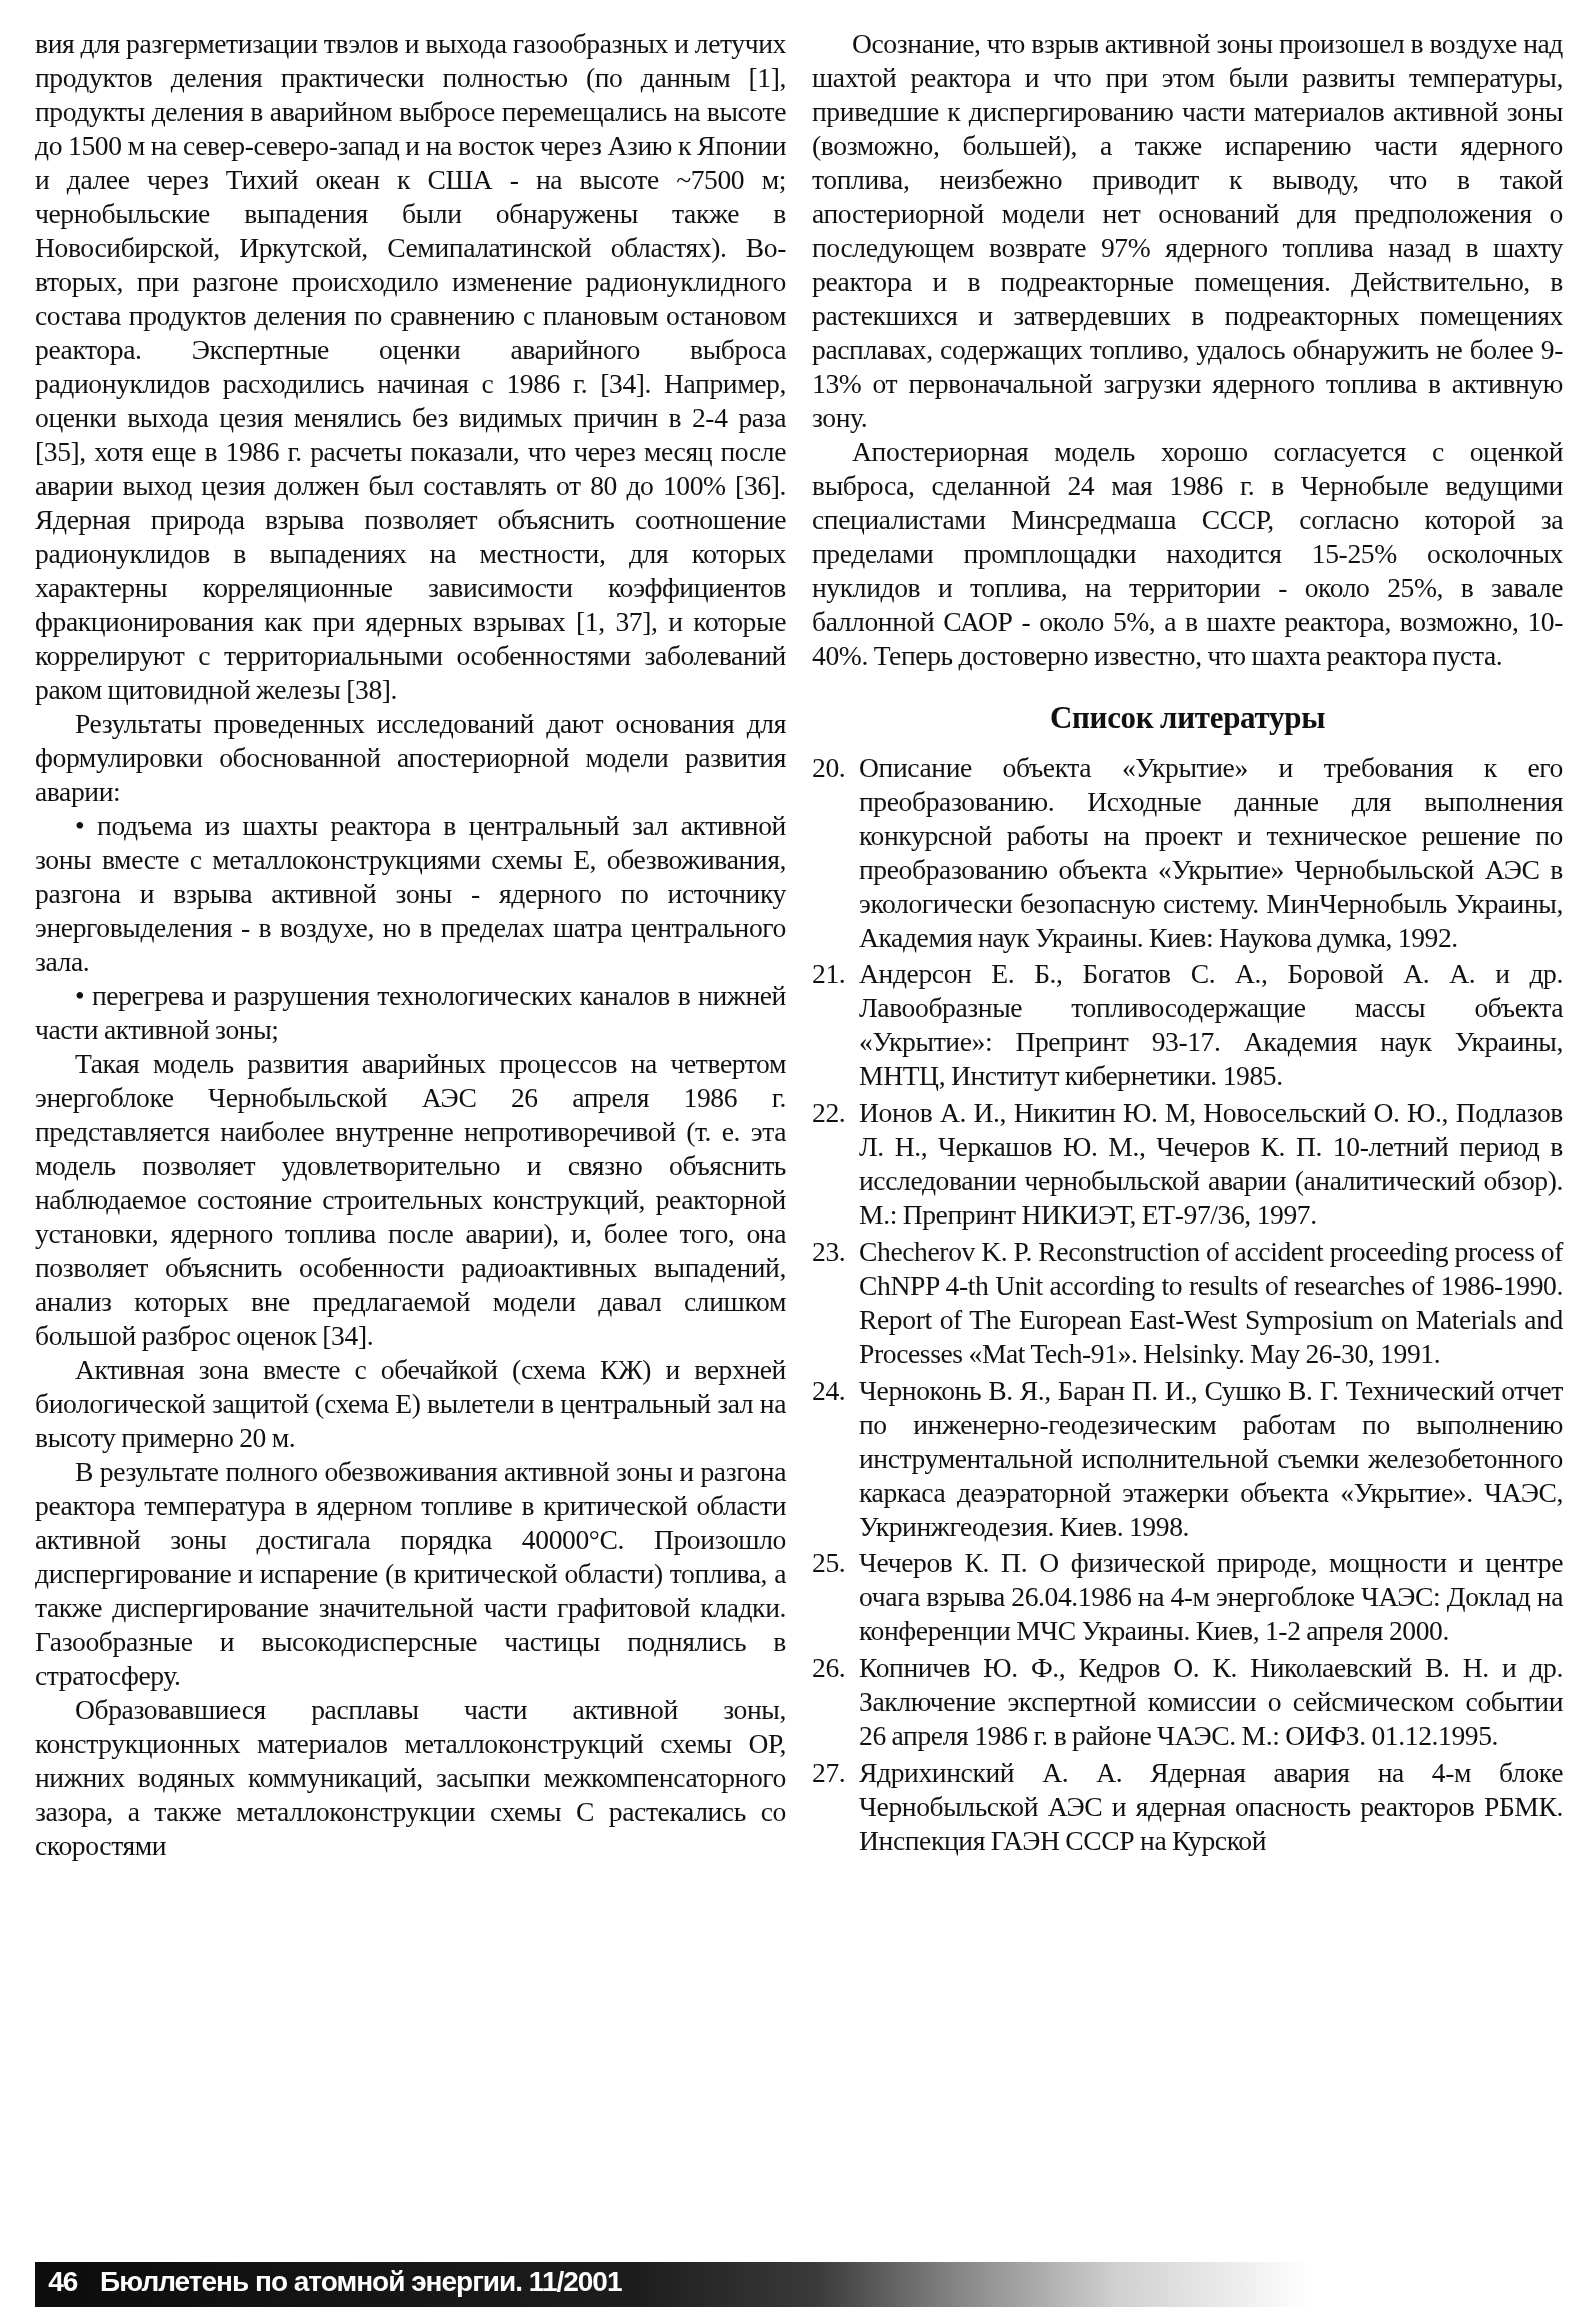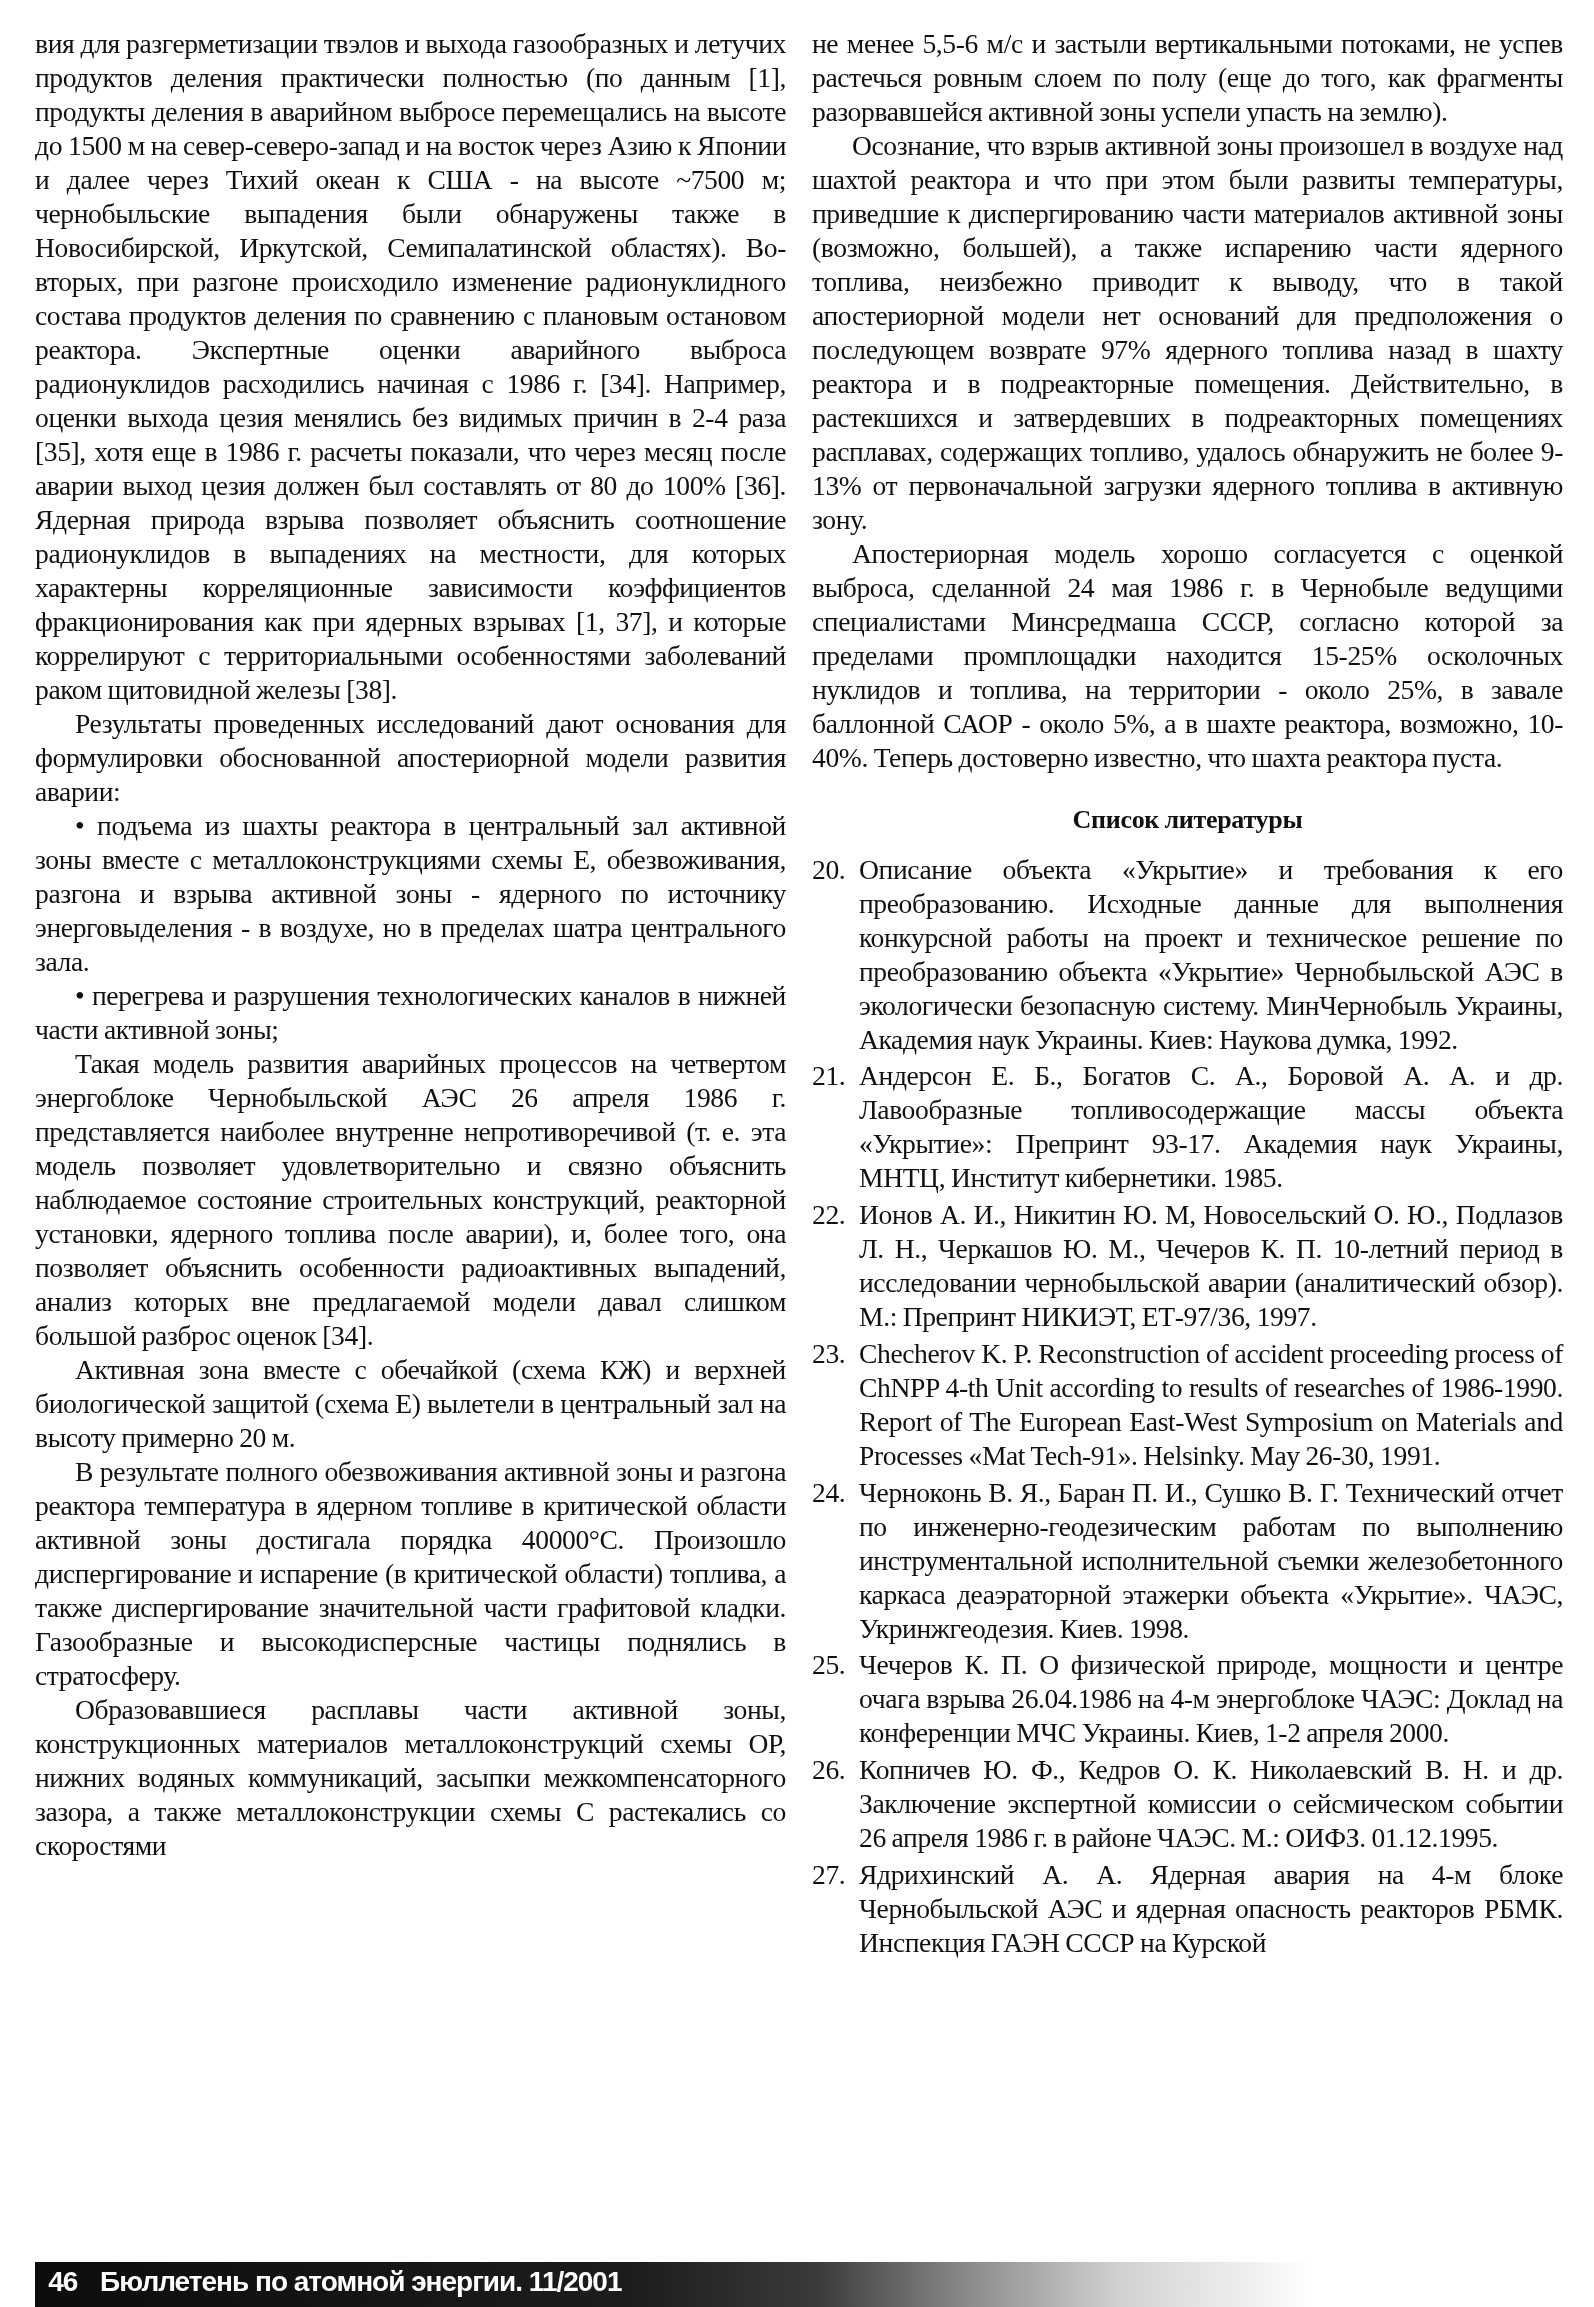--- a/index.html
+++ b/index.html
@@ -15,21 +15,21 @@
     transform-origin: 0 0;
   }
   .col-left { left: 35px; width: 751px; }
   .col-right { left: 812px; width: 751px; }
   .col p { margin: 0; text-indent: 0; }
   .col p.indent { text-indent: 40px; }
   .col p.gap { margin-top: 17.3px; }
   .col p.bullet { text-indent: 40px; }
   h2.refs-title {
     font-family: "Liberation Serif", serif;
-    font-weight: bold; font-size: 26px; line-height: 37px;
+    font-weight: bold; font-size: 31px; line-height: 37px;
     text-align: center; margin: 26.6px 0 14.6px 0; letter-spacing: -0.3px;
   }
   ol.refs { list-style: none; margin: 0; padding: 0; }
   ol.refs li {
     position: relative; padding-left: 47px; text-align: justify;
     margin: 0 0 2.7px 0;
   }
   ol.refs li .num { position: absolute; left: 0; top: 0; }
   .footer {
     position: absolute; left: 35px; top: 2262px; width: 1502px; height: 48px;
@@ -53,21 +53,20 @@
     <p class="indent">Результаты проведенных исследований дают основания для формулировки обоснованной апостериорной модели развития аварии:</p>
     <p class="bullet">• подъема из шахты реактора в центральный зал активной зоны вместе с металлоконструкциями схемы Е, обезвоживания, разгона и взрыва активной зоны - ядерного по источнику энерговыделения - в воздухе, но в пределах шатра центрального зала.</p>
     <p class="bullet">• перегрева и разрушения технологических каналов в нижней части активной зоны;</p>
     <p class="indent">Такая модель развития аварийных процессов на четвертом энергоблоке Чернобыльской АЭС 26 апреля 1986 г. представляется наиболее внутренне непротиворечивой (т. е. эта модель позволяет удовлетворительно и связно объяснить наблюдаемое состояние строительных конструкций, реакторной установки, ядерного топлива после аварии), и, более того, она позволяет объяснить особенности радиоактивных выпадений, анализ которых вне предлагаемой модели давал слишком большой разброс оценок [34].</p>
     <p class="indent">Активная зона вместе с обечайкой (схема КЖ) и верхней биологической защитой (схема Е) вылетели в центральный зал на высоту примерно 20 м.</p>
     <p class="indent">В результате полного обезвоживания активной зоны и разгона реактора температура в ядерном топливе в критической области активной зоны достигала порядка 40000°С. Произошло диспергирование и испарение (в критической области) топлива, а также диспергирование значительной части графитовой кладки. Газообразные и высокодисперсные частицы поднялись в стратосферу.</p>
     <p class="indent">Образовавшиеся расплавы части активной зоны, конструкционных материалов металлоконструкций схемы ОР, нижних водяных коммуникаций, засыпки межкомпенсаторного зазора, а также металлоконструкции схемы С растекались со скоростями</p>
   </div>
 
   <div class="col col-right">
-    <p>не менее 5,5-6 м/с и застыли вертикальными потоками, не успев растечься ровным слоем по полу (еще до того, как фрагменты разорвавшейся активной зоны успели упасть на землю).</p>
     <p class="indent">Осознание, что взрыв активной зоны произошел в воздухе над шахтой реактора и что при этом были развиты температуры, приведшие к диспергированию части материалов активной зоны (возможно, большей), а также испарению части ядерного топлива, неизбежно приводит к выводу, что в такой апостериорной модели нет оснований для предположения о последующем возврате 97% ядерного топлива назад в шахту реактора и в подреакторные помещения. Действительно, в растекшихся и затвердевших в подреакторных помещениях расплавах, содержащих топливо, удалось обнаружить не более 9-13% от первоначальной загрузки ядерного топлива в активную зону.</p>
     <p class="indent">Апостериорная модель хорошо согласуется с оценкой выброса, сделанной 24 мая 1986 г. в Чернобыле ведущими специалистами Минсредмаша СССР, согласно которой за пределами промплощадки находится 15-25% осколочных нуклидов и топлива, на территории - около 25%, в завале баллонной САОР - около 5%, а в шахте реактора, возможно, 10-40%. Теперь достоверно известно, что шахта реактора пуста.</p>
 
     <h2 class="refs-title">Список литературы</h2>
 
     <ol class="refs">
       <li><span class="num">20.</span><span>Описание объекта «Укрытие» и требования к его преобразованию. Исходные данные для выполнения конкурсной работы на проект и техническое решение по преобразованию объекта «Укрытие» Чернобыльской АЭС в экологически безопасную систему. МинЧернобыль Украины, Академия наук Украины. Киев: Наукова думка, 1992.</span></li>
       <li><span class="num">21.</span><span>Андерсон Е. Б., Богатов С. А., Боровой А. А. и др. Лавообразные топливосодержащие массы объекта «Укрытие»: Препринт 93-17. Академия наук Украины, МНТЦ, Институт кибернетики. 1985.</span></li>
       <li><span class="num">22.</span><span>Ионов А. И., Никитин Ю. М, Новосельский О. Ю., Подлазов Л. Н., Черкашов Ю. М., Чечеров К. П. 10-летний период в исследовании чернобыльской аварии (аналитический обзор). М.: Препринт НИКИЭТ, ЕТ-97/36, 1997.</span></li>
       <li><span class="num">23.</span><span>Checherov K. P. Reconstruction of accident proceeding process of ChNPP 4-th Unit according to results of researches of 1986-1990. Report of The European East-West Symposium on Materials and Processes «Mat Tech-91». Helsinky. May 26-30, 1991.</span></li>

